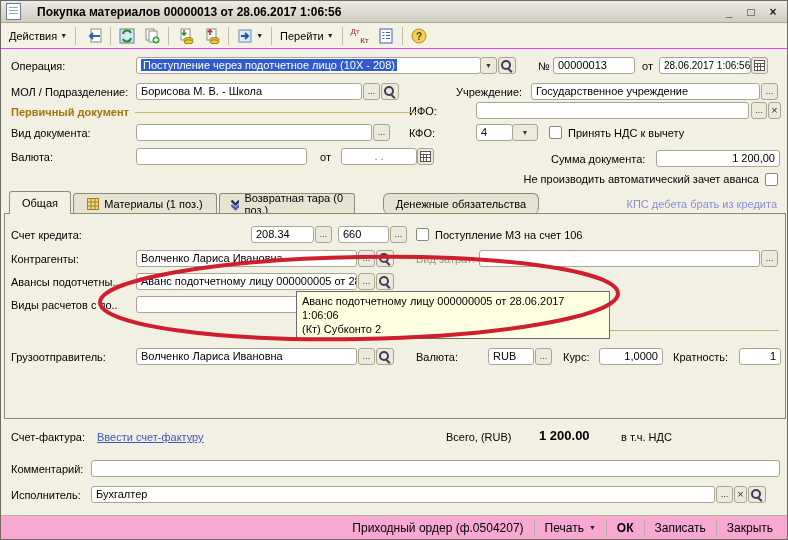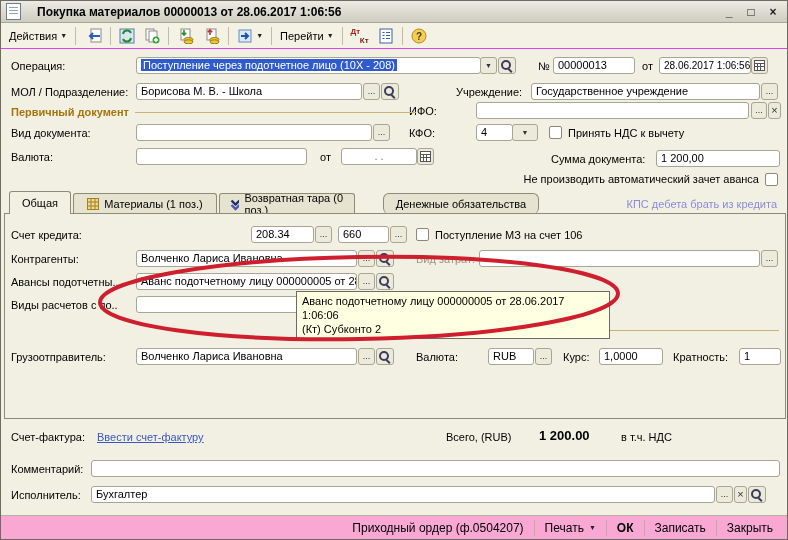--- a/index.html
+++ b/index.html
@@ -12,28 +12,28 @@
   .winctl{margin-left:auto;display:flex;gap:4px;}
   .winbtn{width:18px;height:15px;display:flex;align-items:center;justify-content:center;font-size:12px;font-weight:bold;color:#1a1a1a;cursor:default;}
   .doc-ico{width:13px;height:15px;background:#fff;border:1px solid #6a7a9a;position:relative;}
   .doc-ico::before{content:"";position:absolute;left:2px;top:3px;right:2px;height:1px;background:#8aa;box-shadow:0 3px 0 #8aa,0 6px 0 #8aa;}
   
   .toolbar{position:absolute;left:0;top:22px;right:0;height:26px;background:#f4f2e5;border-bottom:1px solid #d946ef;
            display:flex;align-items:center;padding:0 4px;gap:1px;box-sizing:border-box;}
   .tbtn{height:21px;display:flex;align-items:center;gap:3px;padding:0 4px;border-radius:2px;cursor:default;}
   .tsep{width:1px;height:18px;background:#c0bcaa;margin:0 3px;}
   .caret{font-size:7px;color:#222;line-height:1;}
-  .dtkt{position:relative;width:18px;height:16px;font-size:8px;font-weight:bold;}
+  .dtkt{position:relative;width:18px;height:16px;font-size:8px;font-weight:normal;}
   .dtkt .dt{position:absolute;left:0;top:-1px;color:#b02020;}
   .dtkt .kt{position:absolute;right:0;bottom:-1px;color:#7a2020;text-align:center;}
   
   .lbl{position:absolute;white-space:nowrap;line-height:15px;}
   .field{position:absolute;height:17px;background:#fff;border:1px solid #a9a593;border-radius:3px;
          padding:1px 4px;box-sizing:border-box;white-space:nowrap;overflow:hidden;line-height:13px;}
-  .right{}
+  .right{text-align:right;}
   .btn{position:absolute;height:17px;background:#eceadb;border:1px solid #a9a593;border-radius:3px;box-sizing:border-box;
        display:flex;align-items:center;justify-content:center;font-size:9px;color:#333;line-height:1;cursor:default;}
   .cb{position:absolute;width:13px;height:13px;background:#fff;border:1px solid #8a8878;border-radius:2px;box-sizing:border-box;}
   .section{position:absolute;display:flex;align-items:center;gap:6px;color:#a5730a;font-weight:bold;}
   .section .line{flex:1;height:1px;background:#c9b275;}
   .sel{background:#2f5bce;color:#fff;padding:0 2px;}
   .disabled-lbl{color:#9a9685;}
   .link{color:#3a56c4;text-decoration:underline;cursor:pointer;}
   .kps-link{color:#8a8ad8;}
   .mag{position:relative;width:12px;height:12px;display:inline-block;}

